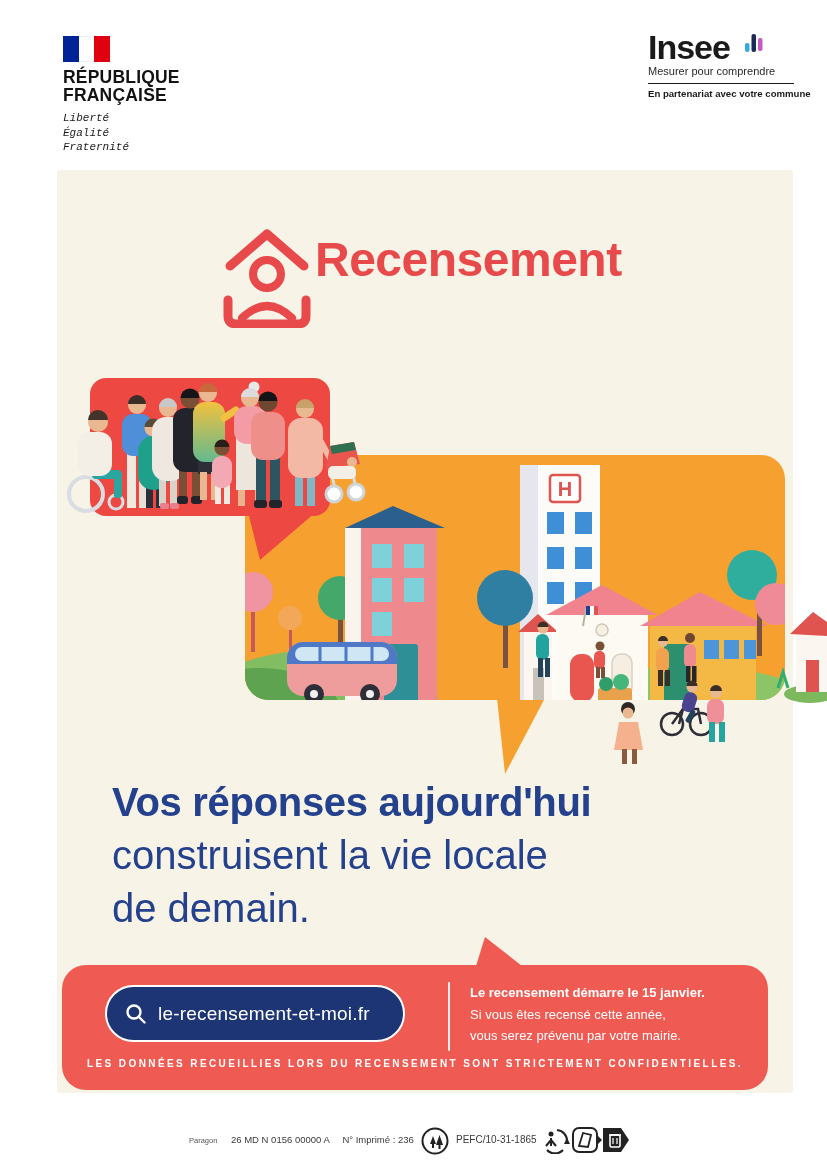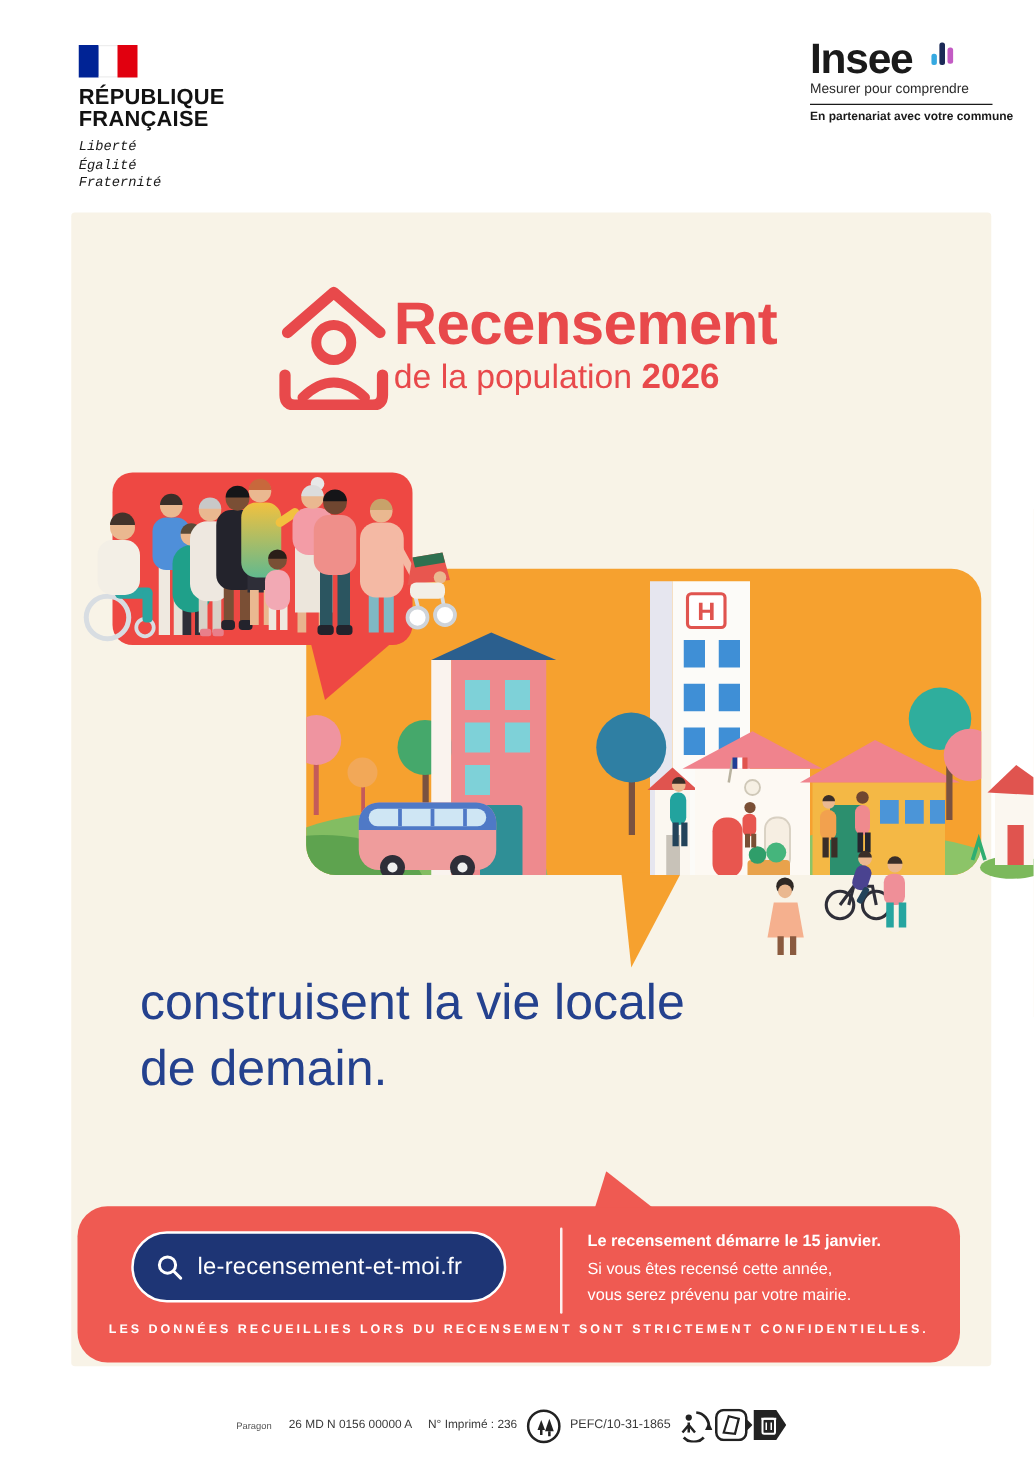--- a/index.html
+++ b/index.html
@@ -94,24 +94,20 @@
 
 <div class="title-block">
   <svg class="title-icon" width="90" height="102" viewBox="0 0 90 102">
     <polyline points="8,40 45,8 82,40" fill="none" stroke="#e8494b" stroke-width="9" stroke-linecap="round" stroke-linejoin="round"></polyline>
     <circle cx="45" cy="48" r="14" fill="none" stroke="#e8494b" stroke-width="8"></circle>
     <path d="M20,92 q25,-24 50,0" fill="none" stroke="#e8494b" stroke-width="8" stroke-linecap="round"></path>
     <path d="M6,74 v16 q0,8 8,8 h62 q8,0 8,-8 v-16" fill="none" stroke="#e8494b" stroke-width="9" stroke-linecap="round"></path>
   </svg>
   <div class="title-texts">
     <div class="title-main">Recensement</div>
-    <div class="title-sub">
-      <span>de la population</span>
-      <span class="title-year">2026</span>
-    </div>
   </div>
 </div>
 
 <svg class="illus" width="827" height="440" viewBox="0 0 827 440">
   <defs>
     <clipPath id="ob">
         <rect x="245" y="83" width="540" height="245" rx="24"></rect>
       </clipPath>
     <linearGradient id="yg" x1="0" y1="0" x2="0" y2="1">
       <stop offset="0" stop-color="#f2c13f"></stop>
@@ -389,20 +385,21 @@
       <polygon points="330,74 354,70 356,78 332,82" fill="#2f7050"></polygon>
       <circle cx="352" cy="90" r="5" fill="#eab890"></circle>
       <rect x="328" y="94" width="28" height="13" rx="5" fill="#f3efe6"></rect>
       <circle cx="334" cy="122" r="8" fill="#ffffff" stroke="#cfd4da" stroke-width="3"></circle>
       <circle cx="356" cy="120" r="8" fill="#ffffff" stroke="#cfd4da" stroke-width="3"></circle>
     </g>
   </g>
 </svg>
 
 <div class="headline">
+  <div class="hl-bold">Vos réponses aujourd'hui</div>
   <div>construisent la vie locale</div>
   <div>de demain.</div>
 </div>
 
 <div class="banner">
   <svg class="banner-pointer" width="60" height="29" viewBox="0 0 60 29">
     <polygon points="0,29 46,29 9,0" fill="#ef5a52"></polygon>
   </svg>
   <div class="search-pill">
     <svg width="22" height="22" viewBox="0 0 22 22">

